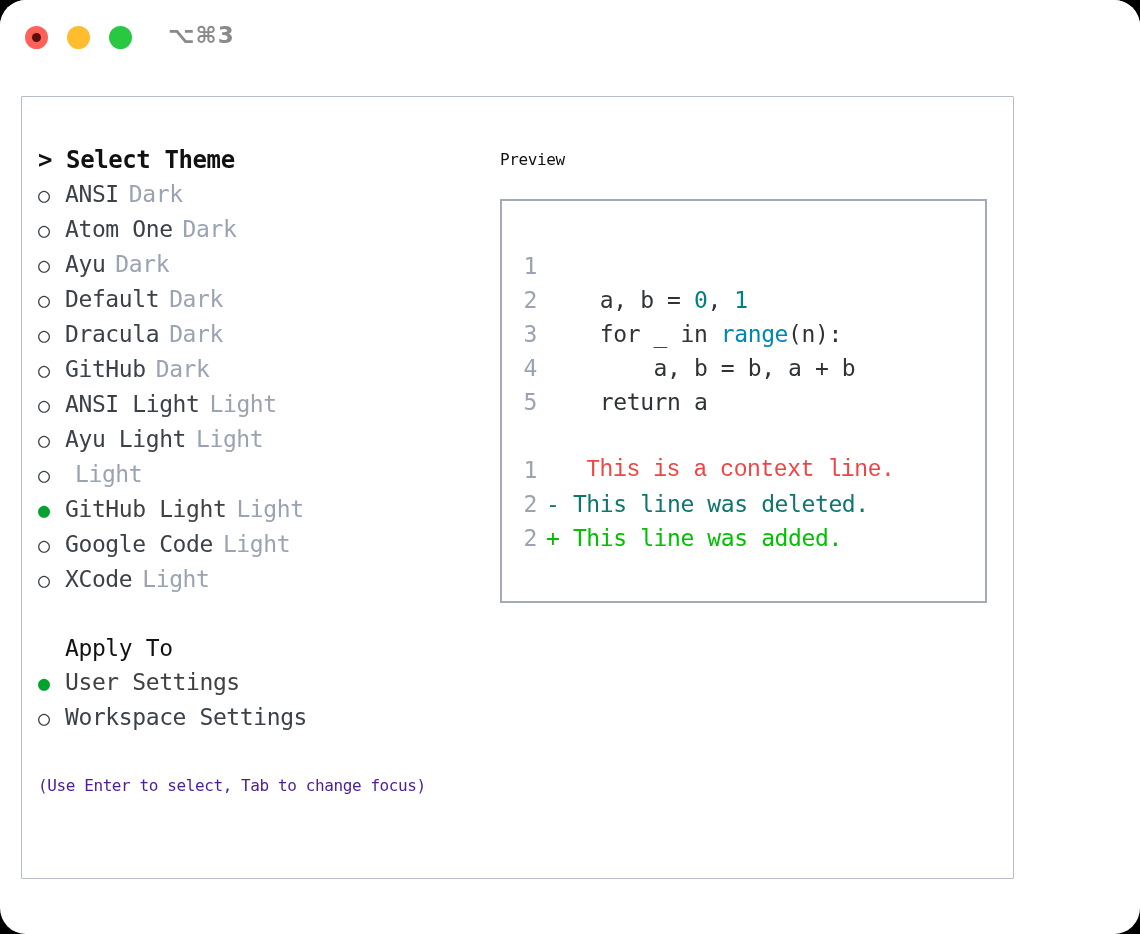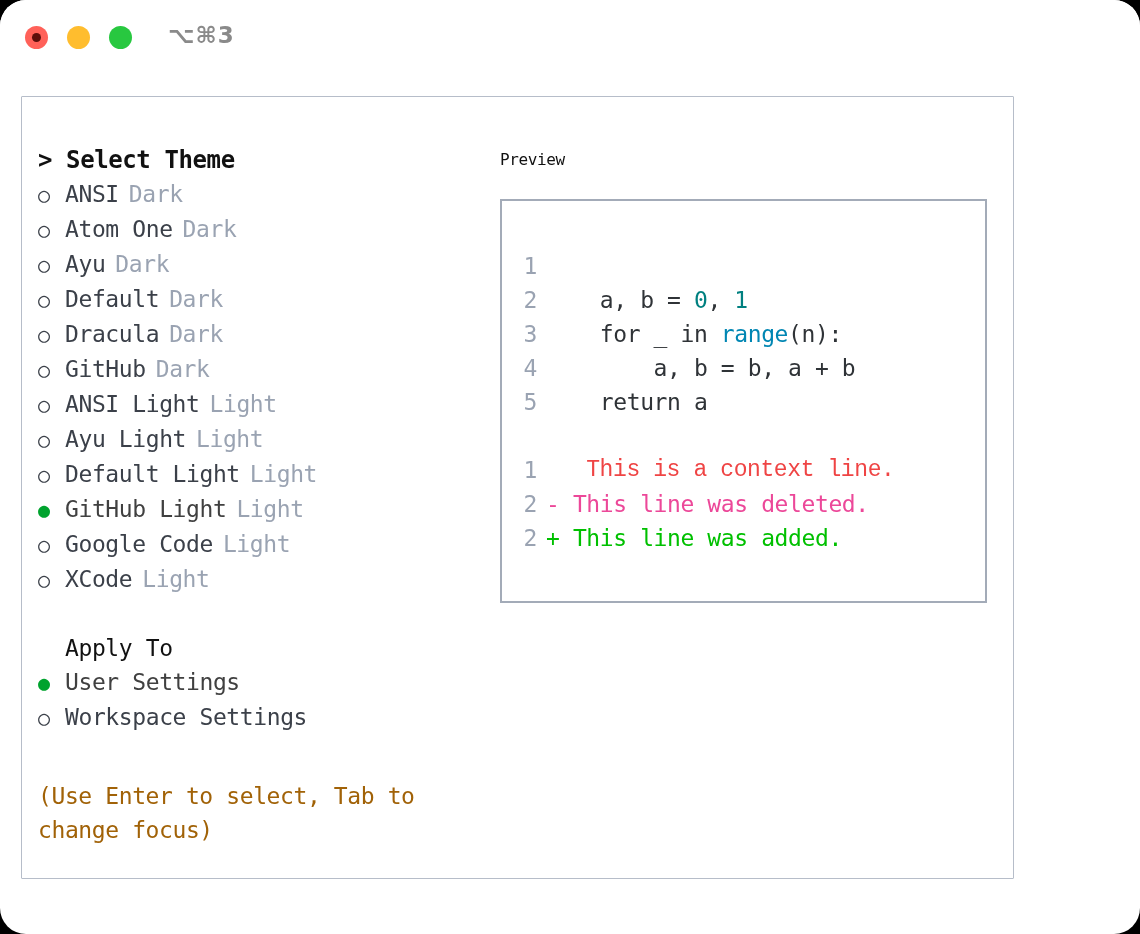--- a/index.html
+++ b/index.html
@@ -103,23 +103,23 @@
   .apply-head {
     font-size: 23px;
     color: #111111;
     letter-spacing: -0.4px;
     line-height: 34px;
     padding-left: 27px;
     white-space: pre;
   }
   .spacer-lg { height: 34px; }
   .hint {
-    margin-top: 44px;
-    font-size: 23px;
-    color: #a16207;
+    margin-top: 34px;
+    font-size: 16px;
+    color: #4c1d95;
     letter-spacing: -0.4px;
     line-height: 34px;
     width: 400px;
   }
   
   .right-col {
     position: absolute;
     left: 478px; top: 46px;
     width: 500px;
   }
@@ -151,21 +151,21 @@
     text-align: right;
     color: #9aa3b2;
     padding-right: 9px;
   }
   .codetext { color: #2f3337; }
   .tok-fn   { color: #a31515; }
   .tok-num  { color: #008080; }
   .tok-call { color: #0086b3; }
   .gap-block { height: 34px; }
   .diff-ctx { color: #ef4444; font-family: Liberation Mono, monospace; }
-  .diff-del { color: #ec4899; }
+  .diff-del { color: #0f766e; }
   .diff-add { color: #00c000; }
 </style>
 </head>
 <body>
 
 <div class="window">
 
   <div class="titlebar">
     <div class="traffic">
       <div class="dot red"></div>
@@ -181,21 +181,21 @@
       <div class="section-head">&gt; Select Theme</div>
       <div id="theme-list">
           <div class="opt-row"><span class="bullet">○</span><span class="opt-label">ANSI</span><span class="opt-tag">Dark</span></div>
           <div class="opt-row"><span class="bullet">○</span><span class="opt-label">Atom One</span><span class="opt-tag">Dark</span></div>
           <div class="opt-row"><span class="bullet">○</span><span class="opt-label">Ayu</span><span class="opt-tag">Dark</span></div>
           <div class="opt-row"><span class="bullet">○</span><span class="opt-label">Default</span><span class="opt-tag">Dark</span></div>
           <div class="opt-row"><span class="bullet">○</span><span class="opt-label">Dracula</span><span class="opt-tag">Dark</span></div>
           <div class="opt-row"><span class="bullet">○</span><span class="opt-label">GitHub</span><span class="opt-tag">Dark</span></div>
           <div class="opt-row"><span class="bullet">○</span><span class="opt-label">ANSI Light</span><span class="opt-tag">Light</span></div>
           <div class="opt-row"><span class="bullet">○</span><span class="opt-label">Ayu Light</span><span class="opt-tag">Light</span></div>
-          <div class="opt-row"><span class="bullet">○</span><span class="opt-label">Default Light</span><span class="opt-tag">Light</span></div>
+          <div class="opt-row"><span class="bullet">○</span><span class="opt-tag">Light</span></div>
           <div class="opt-row selected"><span class="bullet on">●</span><span class="opt-label">GitHub Light</span><span class="opt-tag">Light</span></div>
           <div class="opt-row"><span class="bullet">○</span><span class="opt-label">Google Code</span><span class="opt-tag">Light</span></div>
           <div class="opt-row"><span class="bullet">○</span><span class="opt-label">XCode</span><span class="opt-tag">Light</span></div>
         </div>
 
       <div class="spacer-lg"></div>
 
       <div class="apply-head">Apply To</div>
       <div id="apply-list">
           <div class="opt-row selected"><span class="bullet on">●</span><span class="opt-label">User Settings</span></div>

